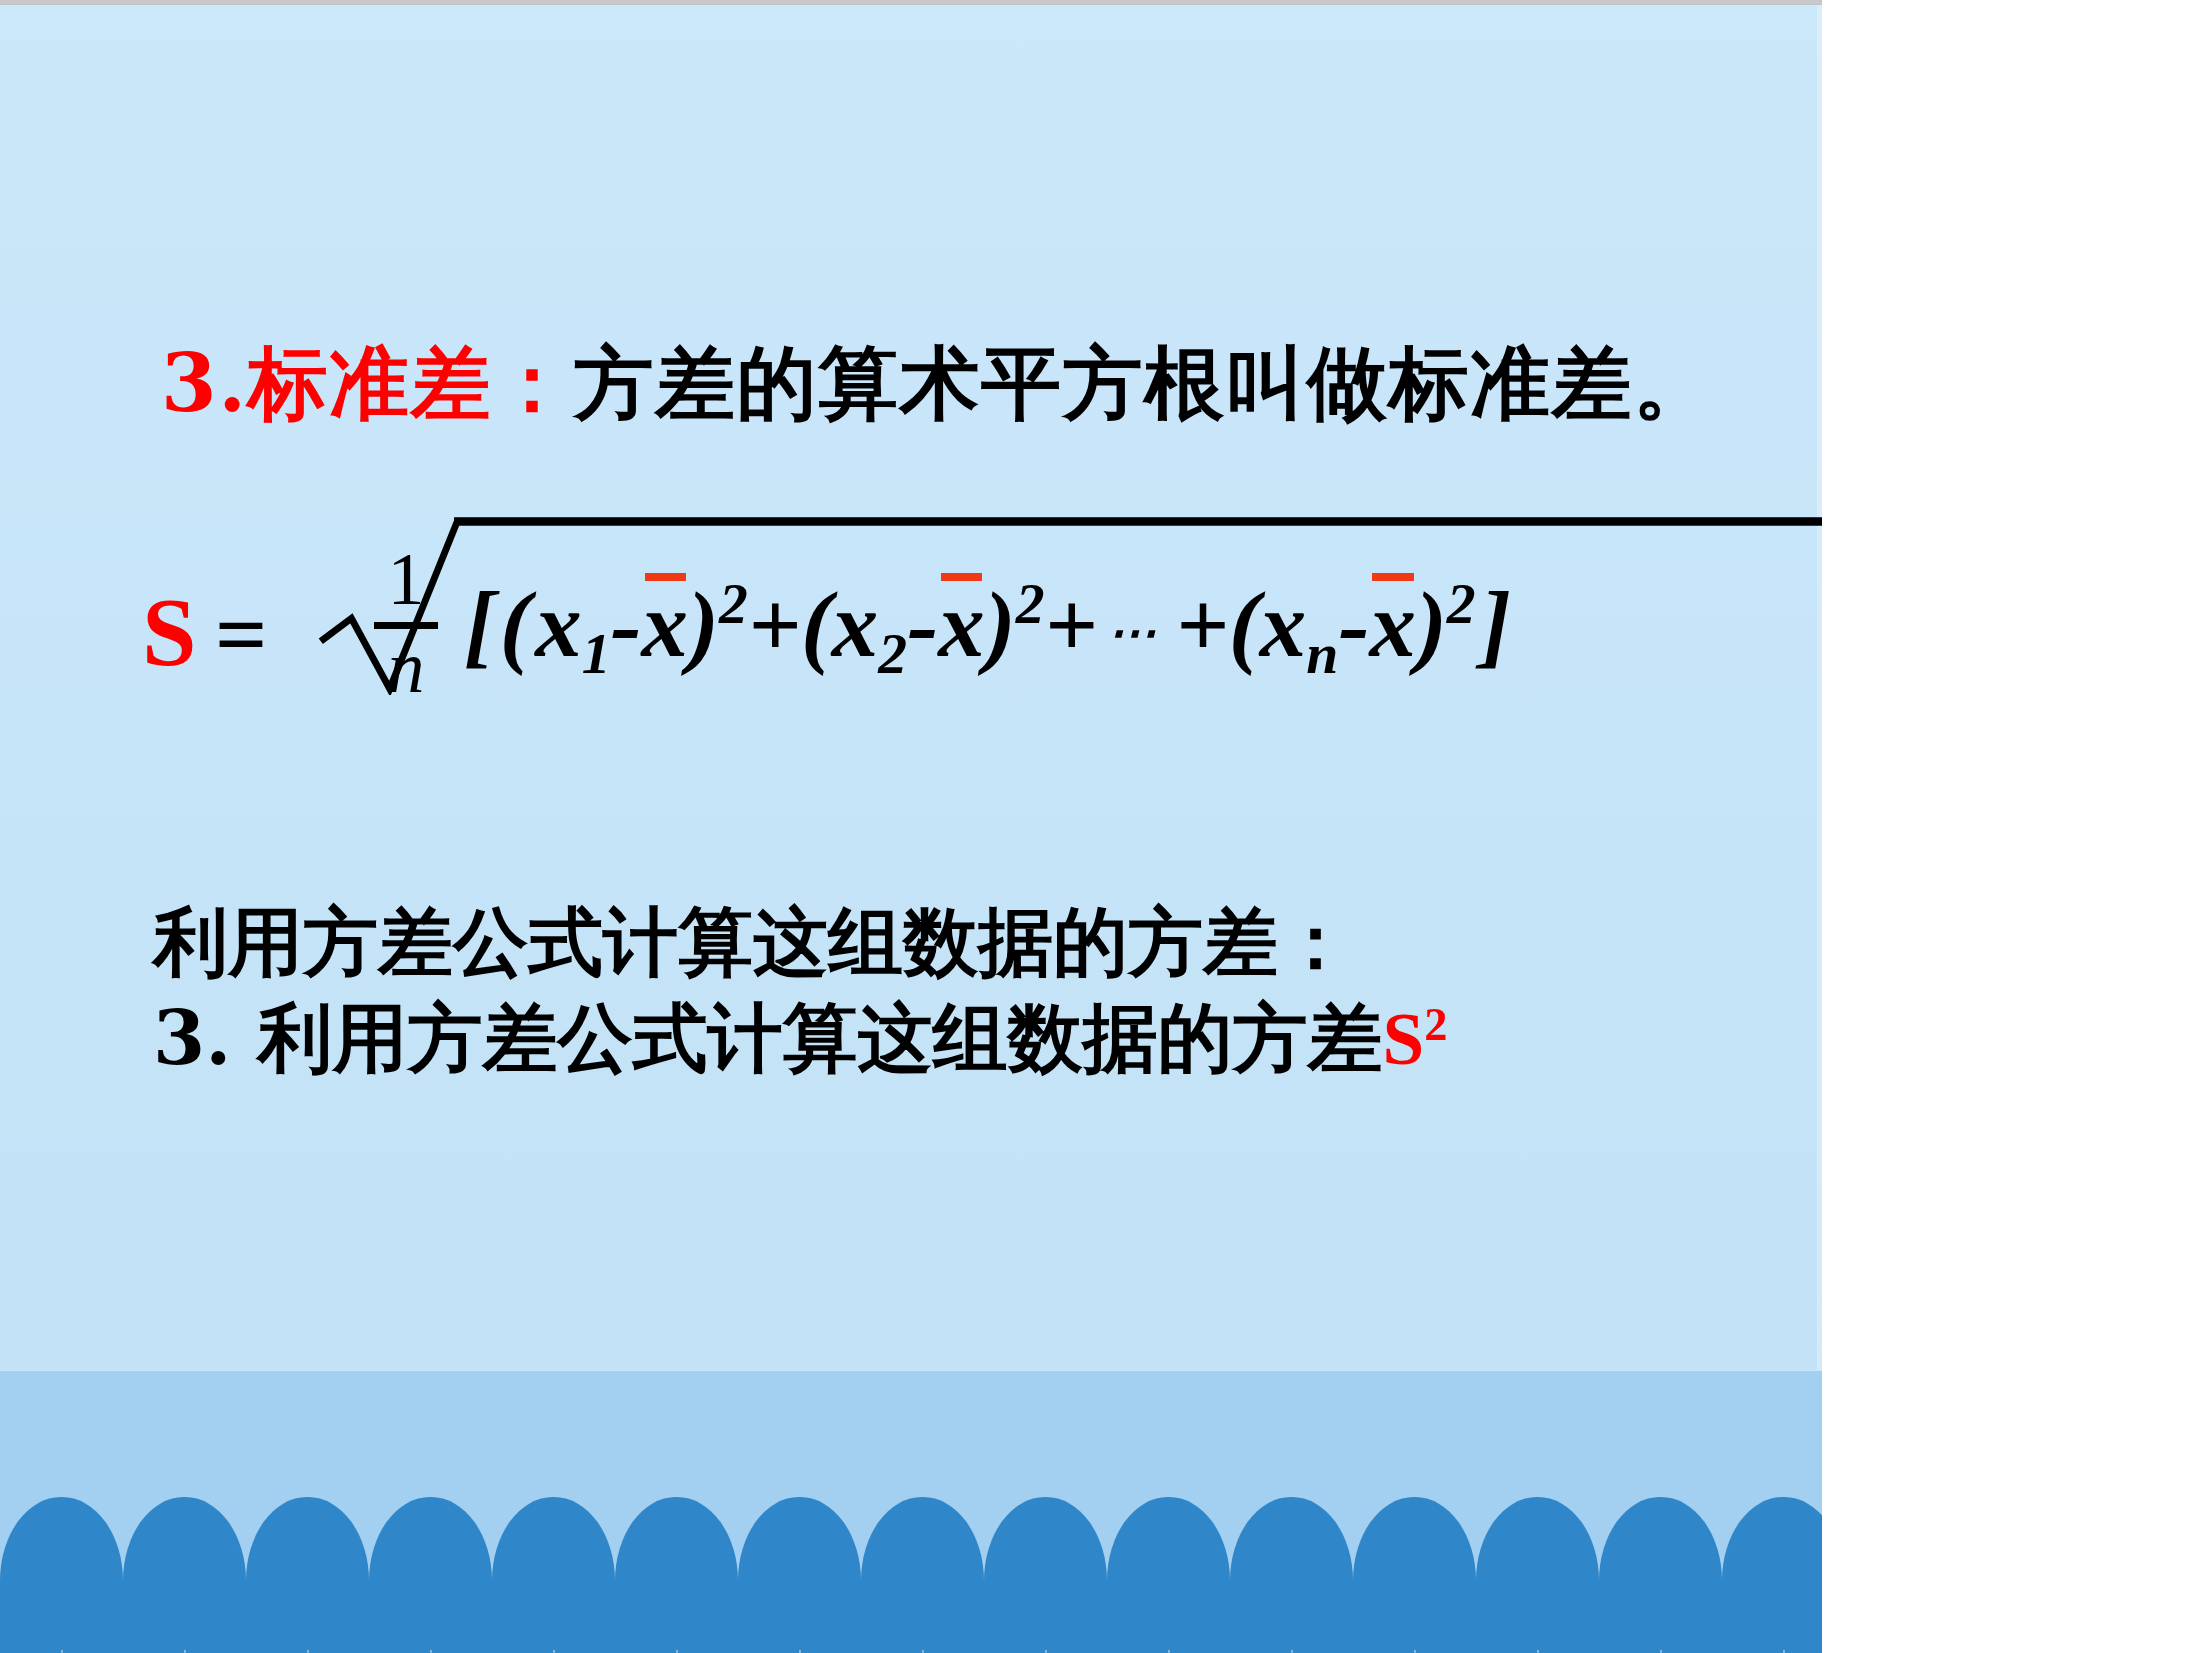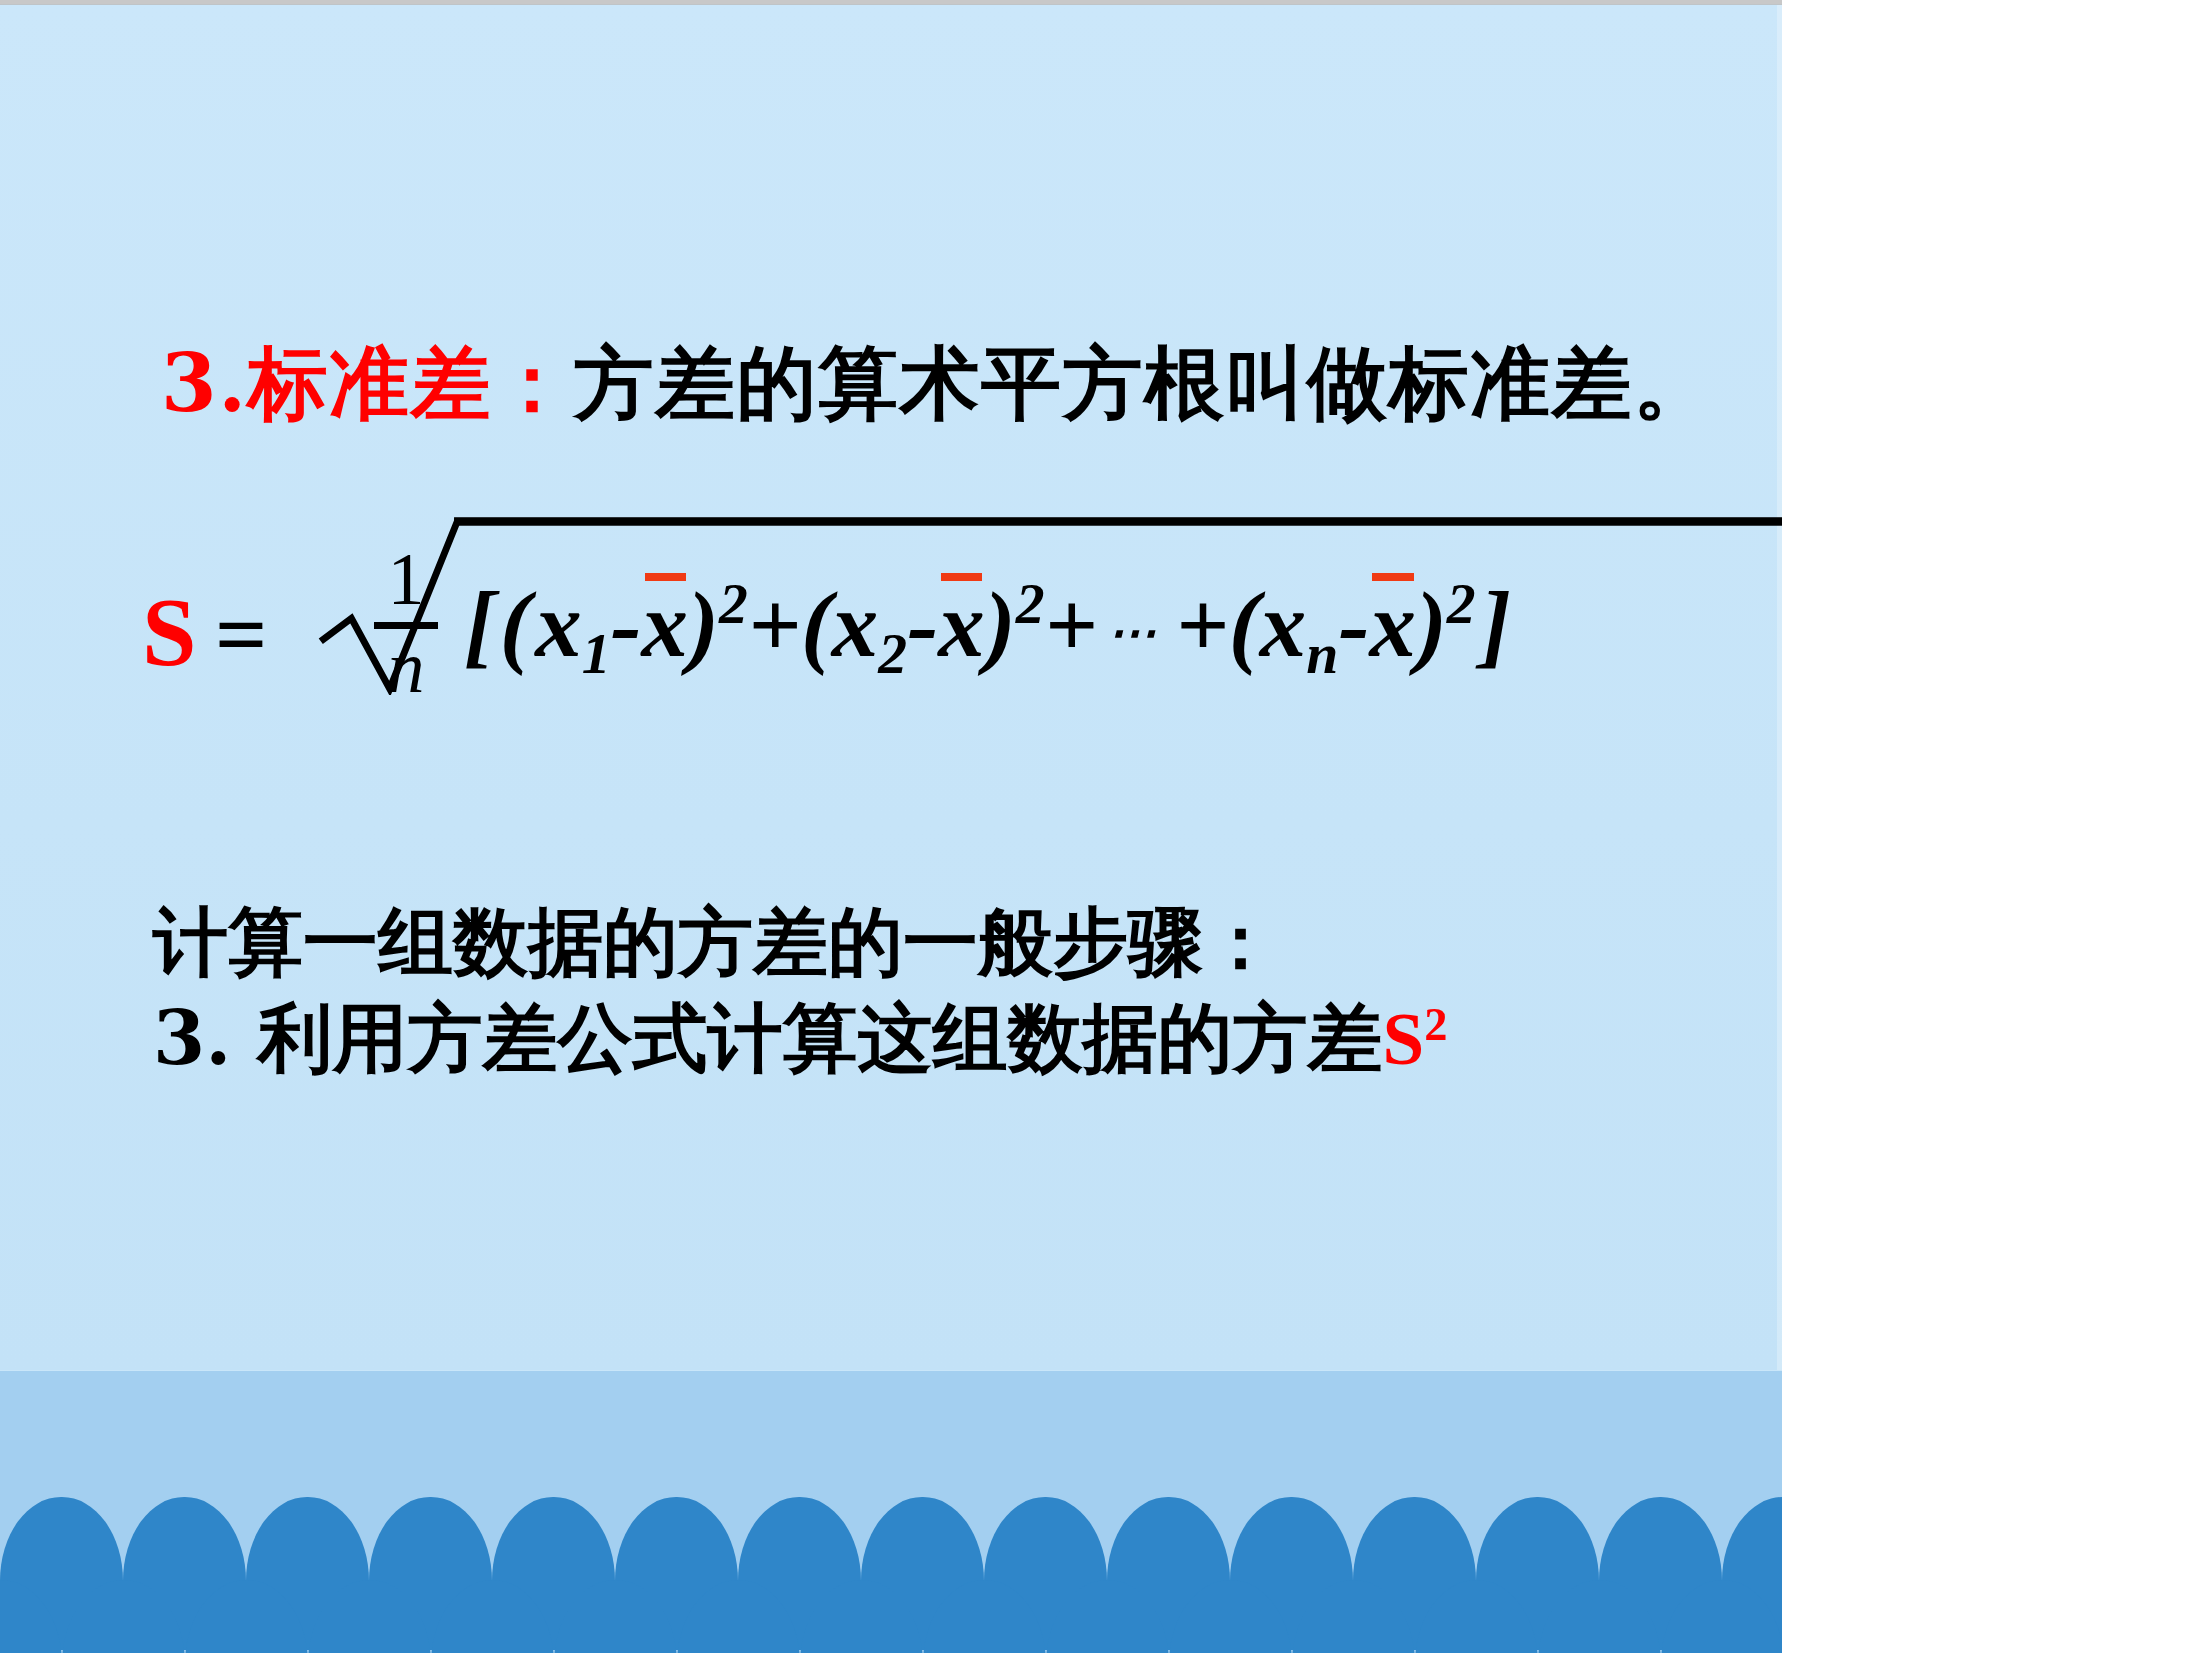--- a/index.html
+++ b/index.html
@@ -11,20 +11,21 @@
   body {
     font-family: "Liberation Serif", "DejaVu Serif", serif;
   }
 
   .slide {
     position: relative;
     width: 1782px;
     height: 1654px;
     overflow: hidden;
     background: #c9e6f9;
+    padding-left: 40px;
   }
 
   
   .top-chrome {
     position: absolute;
     left: 0; top: 0;
     width: 2205px;
     height: 5.4px;
     background: #c8c8c8;
     border-bottom: 0.8px solid #bfc4c7;
@@ -257,21 +258,21 @@
     <div class="frac">
       <span class="num">1</span>
       <span class="bar"></span>
       <span class="den">n</span>
     </div>
 
     <div class="f-body"><span>[</span><span class="thin">(</span><span>x</span><span class="sub">1</span><span>-</span><span class="xbar"><span class="bar-red"></span><span>x</span></span><span>)</span><span class="sup">2</span><span>+</span><span>(</span><span>x</span><span class="sub">2</span><span>-</span><span class="xbar"><span class="bar-red"></span><span>x</span></span><span>)</span><span class="sup">2</span><span>+</span><span class="dots">⋯</span><span>+</span><span>(</span><span>x</span><span class="sub">n</span><span>-</span><span class="xbar"><span class="bar-red"></span><span>x</span></span><span>)</span><span class="sup">2</span><span class="thin">]</span></div>
   </div>
 
   <div class="steps">
-    <div class="step-line">计算一组数据的方差的一般步骤：</div>
+    <div class="step-line">利用方差公式计算这组数据的方差：</div>
     <div class="step-line"><span>3. 利用方差公式计算这组数据的方差</span><span class="mathred"><span>S</span><span class="sup">2</span></span></div>
   </div>
 
   <div class="band">
     <div class="dome-row row-top">
         <div class="dome" style="background: rgb(47, 134, 201);"></div>
         <div class="dome" style="background: rgb(47, 134, 201);"></div>
         <div class="dome" style="background: rgb(47, 134, 201);"></div>
         <div class="dome" style="background: rgb(47, 134, 201);"></div>
         <div class="dome" style="background: rgb(47, 134, 201);"></div>

